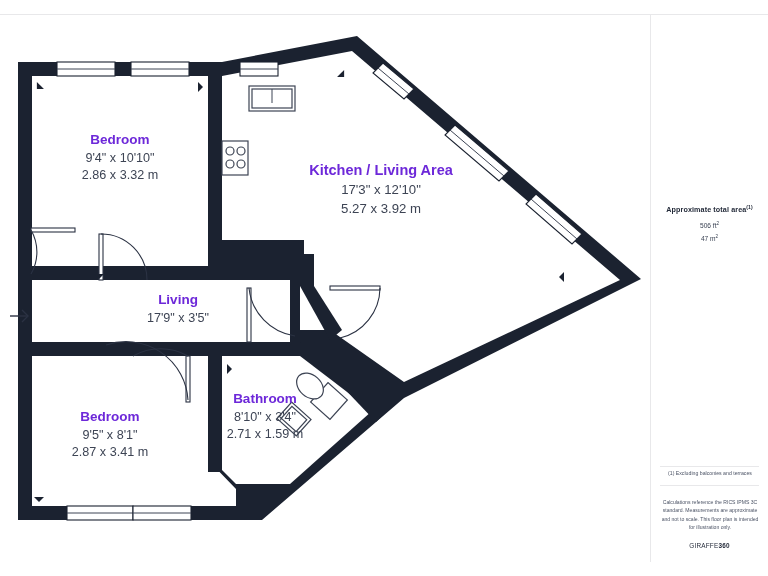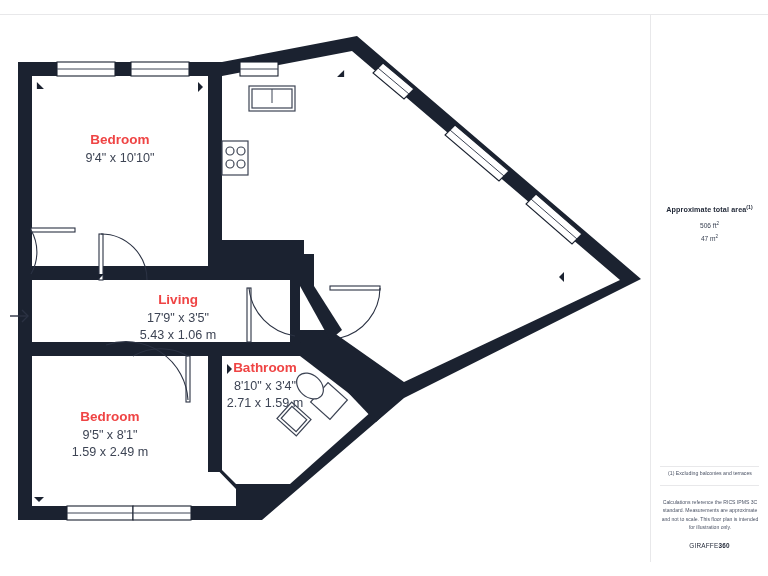--- a/index.html
+++ b/index.html
@@ -128,21 +128,21 @@
   
   .room-label {
     position: absolute;
     text-align: center;
     white-space: nowrap;
     pointer-events: none;
   }
   .room-name {
     font-size: 13.5px;
     font-weight: bold;
-    color: #ef4444;
+    color: #6d28d9;
     line-height: 1.45;
   }
   .room-dim {
     font-size: 12.6px;
     font-weight: normal;
     color: #3d4454;
     line-height: 1.42;
   }
   .room-label.big .room-name { font-size: 14.5px; }
   .room-label.big .room-dim { font-size: 13.2px; }
@@ -340,36 +340,41 @@
 
     <g>
       <line class="entry" x1="10" y1="316" x2="28" y2="316"></line>
       <polyline class="entry" points="22,310 28,316 22,322"></polyline>
     </g>
   </svg>
 
   <div class="room-label" style="left:40px; top:130px; width:160px;">
     <div class="room-name">Bedroom</div>
     <div class="room-dim">9'4" x 10'10"</div>
-  </div>
-
+    <div class="room-dim">2.86 x 3.32 m</div>
+  </div>
+
+  <div class="room-label big" style="left:285px; top:160px; width:192px;">
+    <div class="room-name">Kitchen / Living Area</div>
+    <div class="room-dim">17'3" x 12'10"</div>
+    <div class="room-dim">5.27 x 3.92 m</div>
+  </div>
 
   <div class="room-label" style="left:104px; top:290px; width:148px;">
     <div class="room-name">Living</div>
     <div class="room-dim">17'9" x 3'5"</div>
-    <div class="room-dim">5.43 x 1.06 m</div>
   </div>
 
   <div class="room-label" style="left:30px; top:407px; width:160px;">
     <div class="room-name">Bedroom</div>
     <div class="room-dim">9'5" x 8'1"</div>
-    <div class="room-dim">1.59 x 2.49 m</div>
-  </div>
-
-  <div class="room-label" style="left:205px; top:358px; width:120px;">
+    <div class="room-dim">2.87 x 3.41 m</div>
+  </div>
+
+  <div class="room-label" style="left:205px; top:389px; width:120px;">
     <div class="room-name">Bathroom</div>
     <div class="room-dim">8'10" x 3'4"</div>
     <div class="room-dim">2.71 x 1.59 m</div>
   </div>
 
   <div class="panel">
 
     <div class="area-block">
       <div class="area-title"><span>Approximate total area</span><sup>(1)</sup></div>
       <div class="area-val"><span>506 ft</span><sup>2</sup></div>

